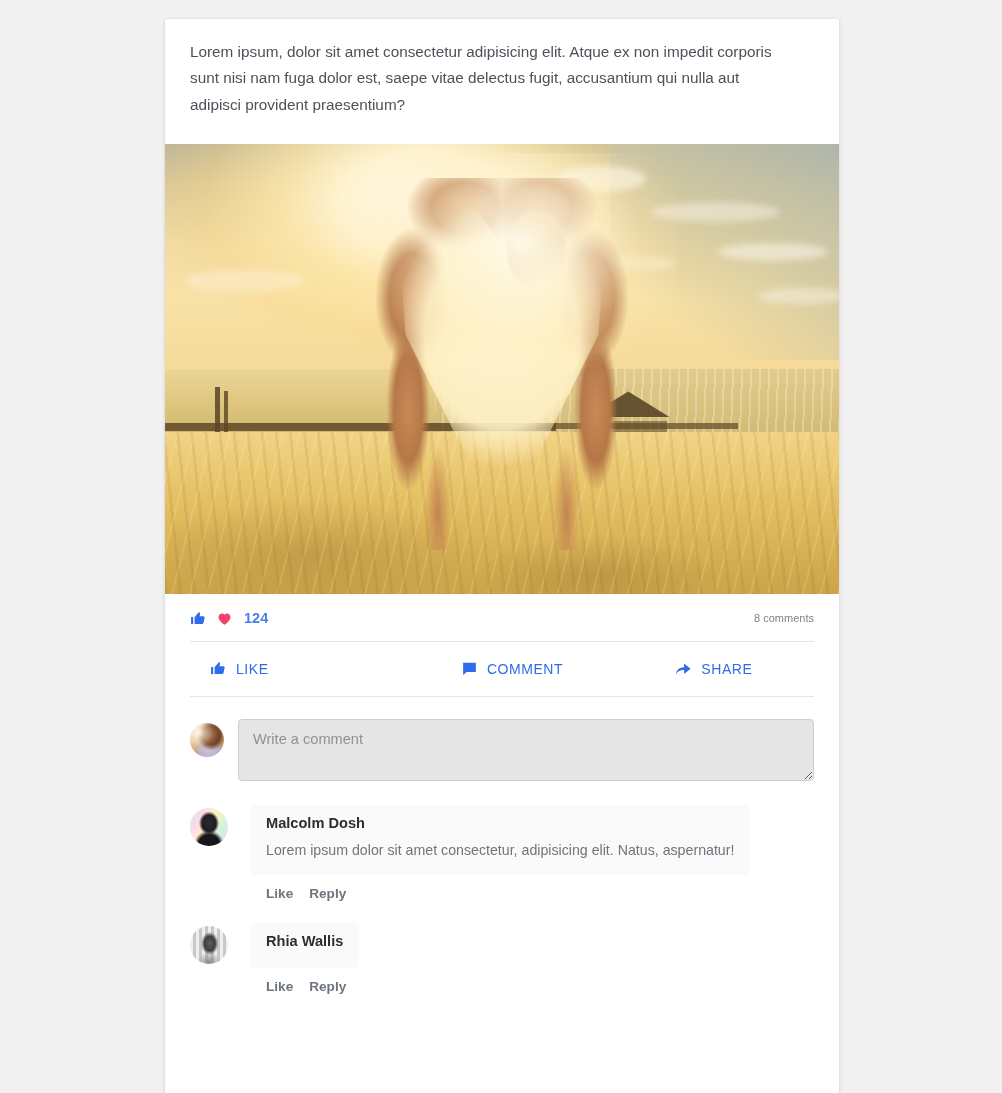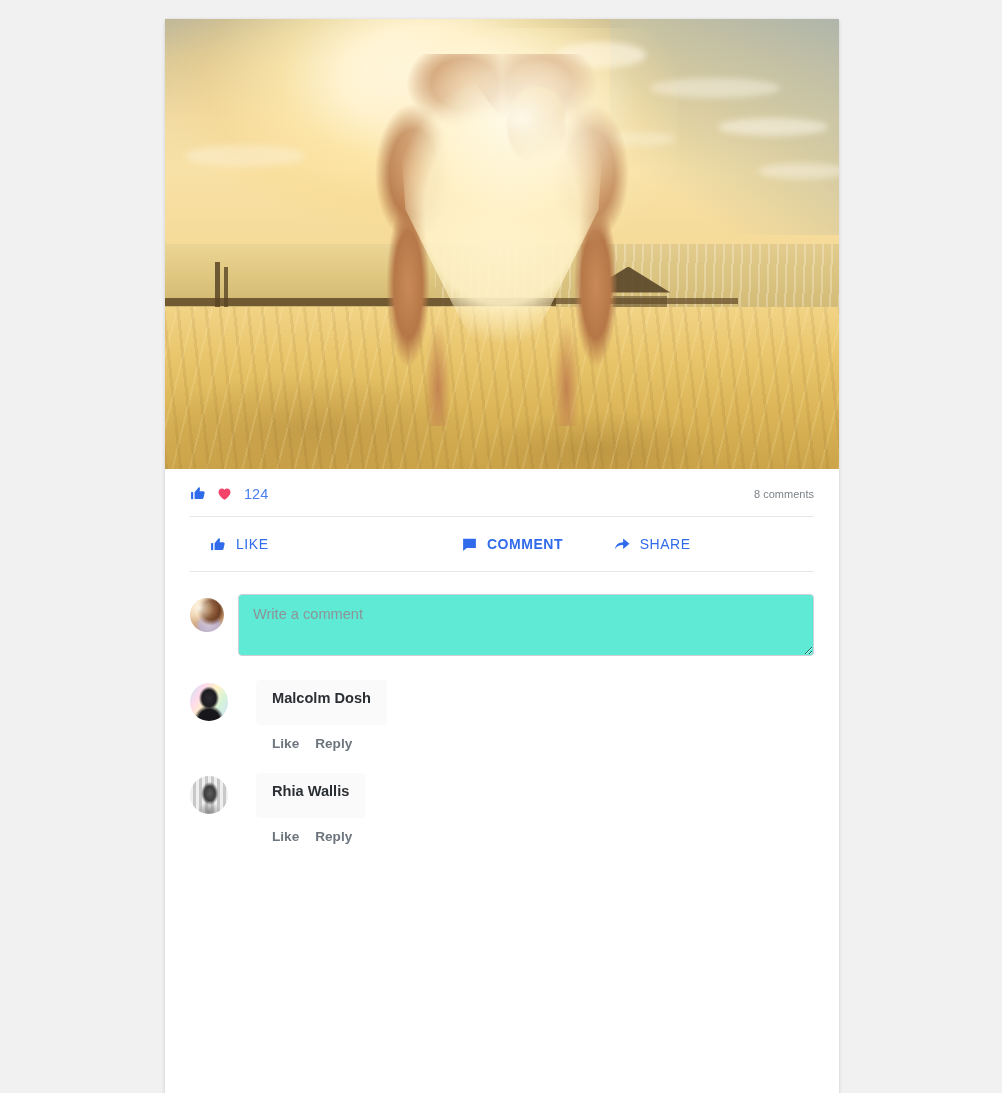--- a/index.html
+++ b/index.html
@@ -216,20 +216,21 @@
   .reaction-row {
     display: flex;
     align-items: center;
     justify-content: space-between;
     padding: 16px 25px 14px 25px;
   }
   .reaction-left {
     display: flex;
     align-items: center;
     gap: 9px;
+    font-weight: bold;
   }
   .ico { display: inline-flex; align-items: center; }
   .react-count {
     font-size: 14.5px;
     color: #4a7ef0;
     margin-left: 2px;
   }
   .comment-count {
     font-size: 11px;
     color: #7d838a;
@@ -253,22 +254,22 @@
     gap: 9px;
     background: none;
     border: 0;
     padding: 6px 0;
     cursor: pointer;
     font-family: "Liberation Sans", sans-serif;
     font-size: 14px;
     letter-spacing: 0.55px;
     color: #2f6bea;
   }
-  .action-btn.center { justify-content: center; font-weight: bold; }
-  .action-btn.right  { justify-content: flex-start; }
+  .action-btn.center { justify-content: center; }
+  .action-btn.right  { justify-content: center; }
   .action-btn.left   { justify-content: flex-start; padding-left: 20px; }
 
   
   .composer {
     display: flex;
     align-items: flex-start;
     gap: 14px;
     padding: 22px 25px 6px 25px;
   }
   .avatar-sm { width: 34px; height: 34px; margin-top: 4px; }
@@ -276,30 +277,30 @@
     flex: 1 1 auto;
     height: 62px;
     border: 1px solid #ccd0d4;
     border-radius: 4px;
     padding: 11px 14px;
     font-family: "Liberation Sans", sans-serif;
     font-size: 14.6px;
     color: #4b5259;
     resize: vertical;
     outline: none;
-    background: #5eead4;
+    background: #e5e5e5;
   }
   .comment-box::placeholder { color: #8d9399; }
 
   
   .comment-list { padding: 18px 25px 20px 25px; }
   .comment {
     display: flex;
     align-items: flex-start;
-    gap: 28px;
+    gap: 22px;
     margin-bottom: 22px;
   }
   .avatar-cm { width: 38px; height: 38px; margin-top: 3px; }
   .av-malcolm {
     background:
       radial-gradient(ellipse 34% 40% at 50% 40%, #2a2a30 0%, #1d1d22 55%, rgba(29,29,34,0) 78%),
       radial-gradient(ellipse 46% 44% at 50% 96%, #17171b 0%, #17171b 60%, rgba(23,23,27,0) 85%),
       linear-gradient(122deg, #bfe6f5 0%, #ffd9ec 26%, #fff3c4 48%, #d6f3d9 70%, #cfe0fa 100%);
   }
   .av-rhia {
@@ -341,20 +342,21 @@
   }
 </style>
 </head>
 <body>
 
 <div class="page">
 
   <div class="post-card">
 
 
+    <div class="post-text">Lorem ipsum, dolor sit amet consectetur adipisicing elit. Atque ex non impedit corporis sunt nisi nam fuga dolor est, saepe vitae delectus fugit, accusantium qui nulla aut adipisci provident praesentium?</div>
 
     <div class="post-photo">
       <div class="sky"></div>
       <div class="sky-right"></div>
       <div class="cloud c1"></div>
       <div class="cloud c2"></div>
       <div class="cloud c3"></div>
       <div class="cloud c4"></div>
       <div class="cloud c5"></div>
       <div class="cloud c6"></div>
@@ -437,20 +439,21 @@
       <textarea class="comment-box" placeholder="Write a comment" style=""></textarea>
     </div>
 
     <div class="comment-list">
 
       <div class="comment">
         <div class="avatar avatar-cm av-malcolm"></div>
         <div class="comment-main">
           <div class="bubble">
             <div class="cm-name">Malcolm Dosh</div>
+            <div class="cm-text">Lorem ipsum dolor sit amet consectetur, adipisicing elit. Natus, aspernatur!</div>
           </div>
           <div class="cm-actions">
             <a class="cm-link">Like</a>
             <a class="cm-link">Reply</a>
           </div>
         </div>
       </div>
 
       <div class="comment">
         <div class="avatar avatar-cm av-rhia"></div>

